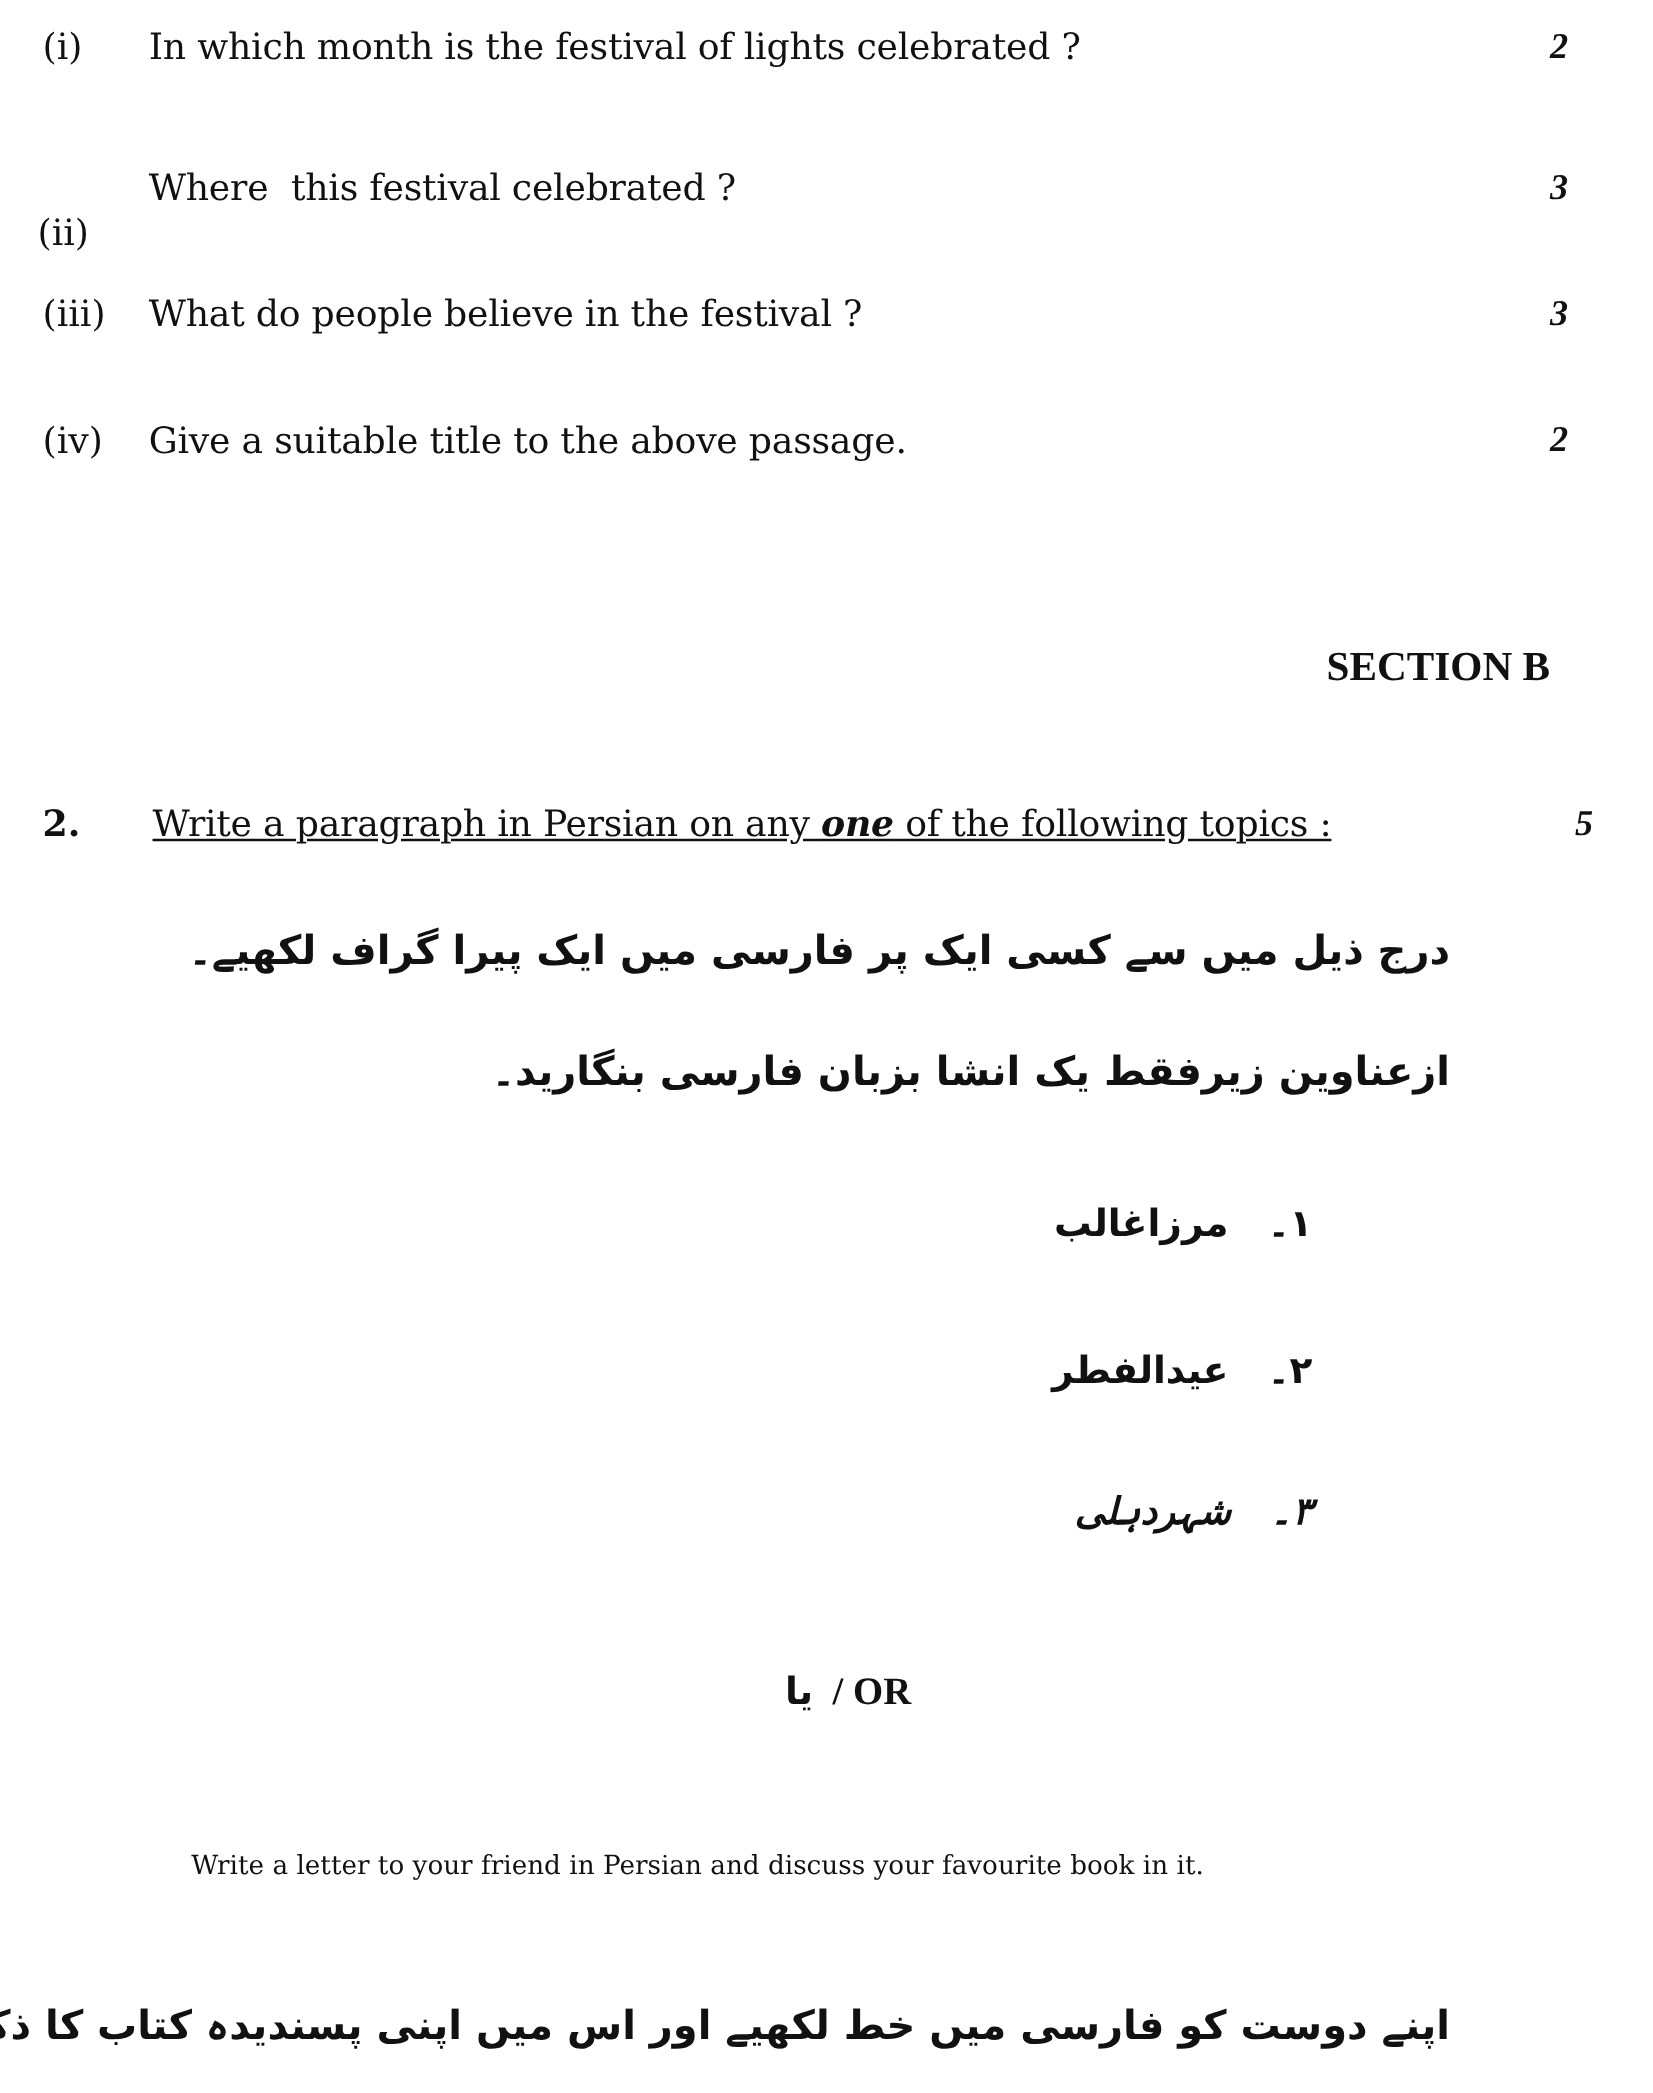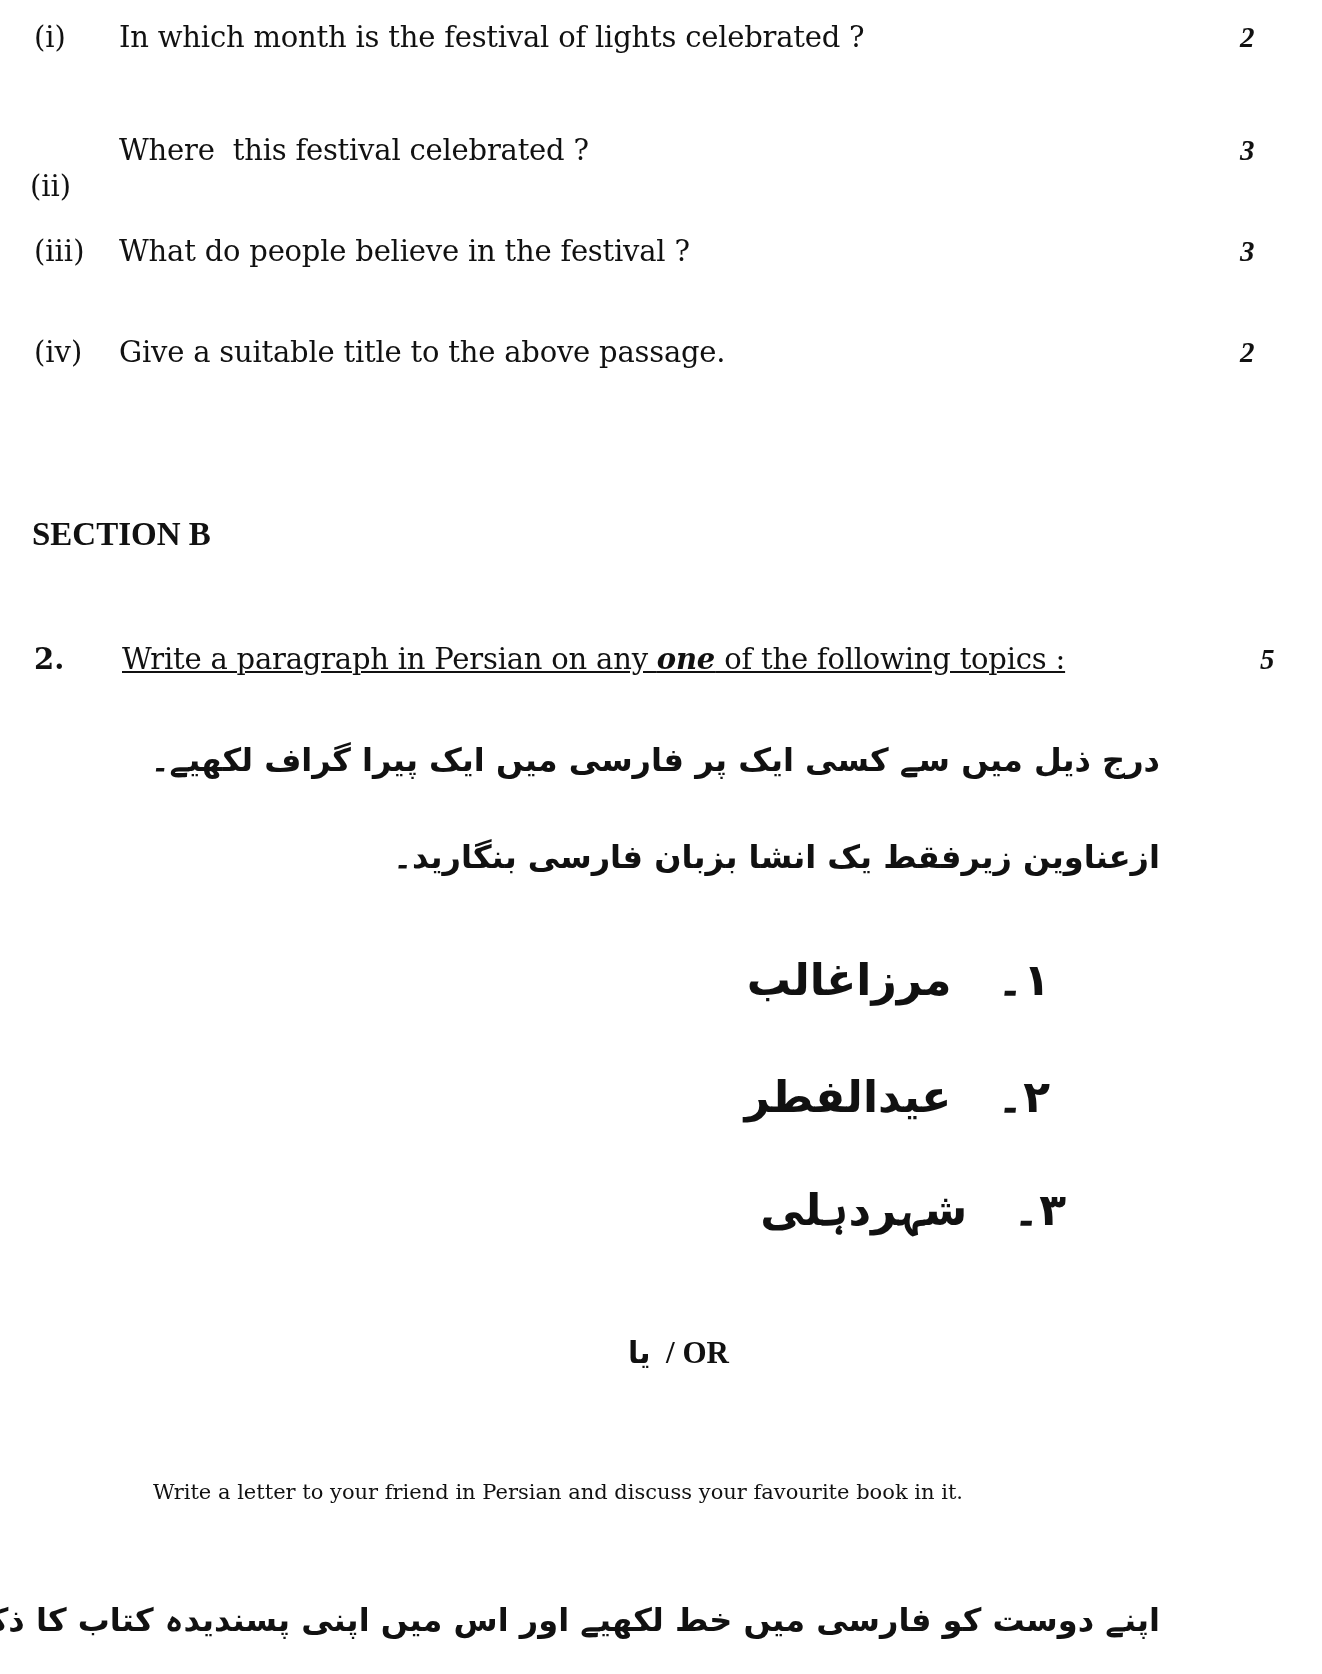--- a/index.html
+++ b/index.html
@@ -13,21 +13,21 @@
   .q-num { font-size: 29px; line-height: 34px; }
   .mark { font-size: 29px; line-height: 34px; font-style: italic; font-family: "Liberation Serif", "DejaVu Serif", serif; font-weight: bold; }
   .section-title { font-size: 33px; font-weight: bold; letter-spacing: 0px; font-family: "Liberation Serif", "DejaVu Serif", serif; }
   .bold { font-weight: bold; }
   .emph { font-weight: bold; font-style: italic; }
   .urdu {
     direction: rtl; unicode-bidi: embed;
     font-family: "DejaVu Sans", sans-serif;
     font-size: 32px; line-height: 50px; font-weight: bold;
   }
-  .urdu-item { font-size: 44px; margin-left: 35px; }
+  .urdu-item { font-size: 30px; margin-left: 35px; }
   .or-line { font-size: 31px; font-weight: bold; font-family: "Liberation Serif", "DejaVu Serif", serif; }
   .or-urdu { font-family: "DejaVu Sans", sans-serif; font-weight: bold; font-size: 30px; }
   .para { font-size: 21px; line-height: 50px; white-space: normal; width: 1070px; }
 </style>
 </head>
 <body>
 
 <div>
   <div>
     <span class="abs q-num" style="left:34px; top:20px;">(i)</span>
@@ -44,38 +44,38 @@
     <span class="abs q-text" style="left:119px; top:234px;">What do people believe in the festival ?</span>
     <span class="abs mark" style="left:1240px; top:234px;">3</span>
   </div>
   <div>
     <span class="abs q-num" style="left:34px; top:335px;">(iv)</span>
     <span class="abs q-text" style="left:119px; top:335px;">Give a suitable title to the above passage.</span>
     <span class="abs mark" style="left:1240px; top:335px;">2</span>
   </div>
 </div>
 
-<div class="abs section-title" style="left:0; width:1240px; top:516px; text-align:left;padding-left:32px;">SECTION B</div>
+<div class="abs section-title" style="left:0; width:1240px; top:516px; text-align:right;">SECTION B</div>
 
 <div>
   <span class="abs q-num bold" style="left:34px; top:642px;">2.</span>
   <span class="abs q-text" style="left:122px; top:642px;text-decoration:underline;"><span>Write a paragraph in Persian on any </span><span class="emph">one</span><span> of the following topics :</span></span>
   <span class="abs mark" style="left:1260px; top:642px;">5</span>
 
   <div class="abs urdu" style="right:162px; top:735px;">درج ذیل میں سے کسی ایک پر فارسی میں ایک پیرا گراف لکھیے۔</div>
   <div class="abs urdu" style="right:162px; top:832px;">ازعناوین زیرفقط یک انشا بزبان فارسی بنگارید۔</div>
 
   <div>
     <div class="abs urdu urdu-item" style="right:272px; top:955px;">
       <span>۱۔</span>&nbsp;&nbsp;&nbsp;<span>مرزاغالب</span>
     </div>
     <div class="abs urdu urdu-item" style="right:272px; top:1072px;">
       <span>۲۔</span>&nbsp;&nbsp;&nbsp;<span>عیدالفطر</span>
     </div>
-    <div class="abs urdu urdu-item" style="right:256px; top:1185px;">
+    <div class="abs urdu urdu-item" style="right:272px; top:1185px;font-style:italic;">
       <span>۳۔</span>&nbsp;&nbsp;&nbsp;<span>شہردہلی</span>
     </div>
   </div>
 </div>
 
 <div class="abs or-line" style="left:628px; top:1335px;">
   <span class="or-urdu">یا</span>&nbsp;&nbsp;<span>/</span>&nbsp;<span>OR</span>
 </div>
 
 <div class="abs para" style="left:153px; top:1467px;">Write a letter to your friend in Persian and discuss your favourite book in it.</div>

